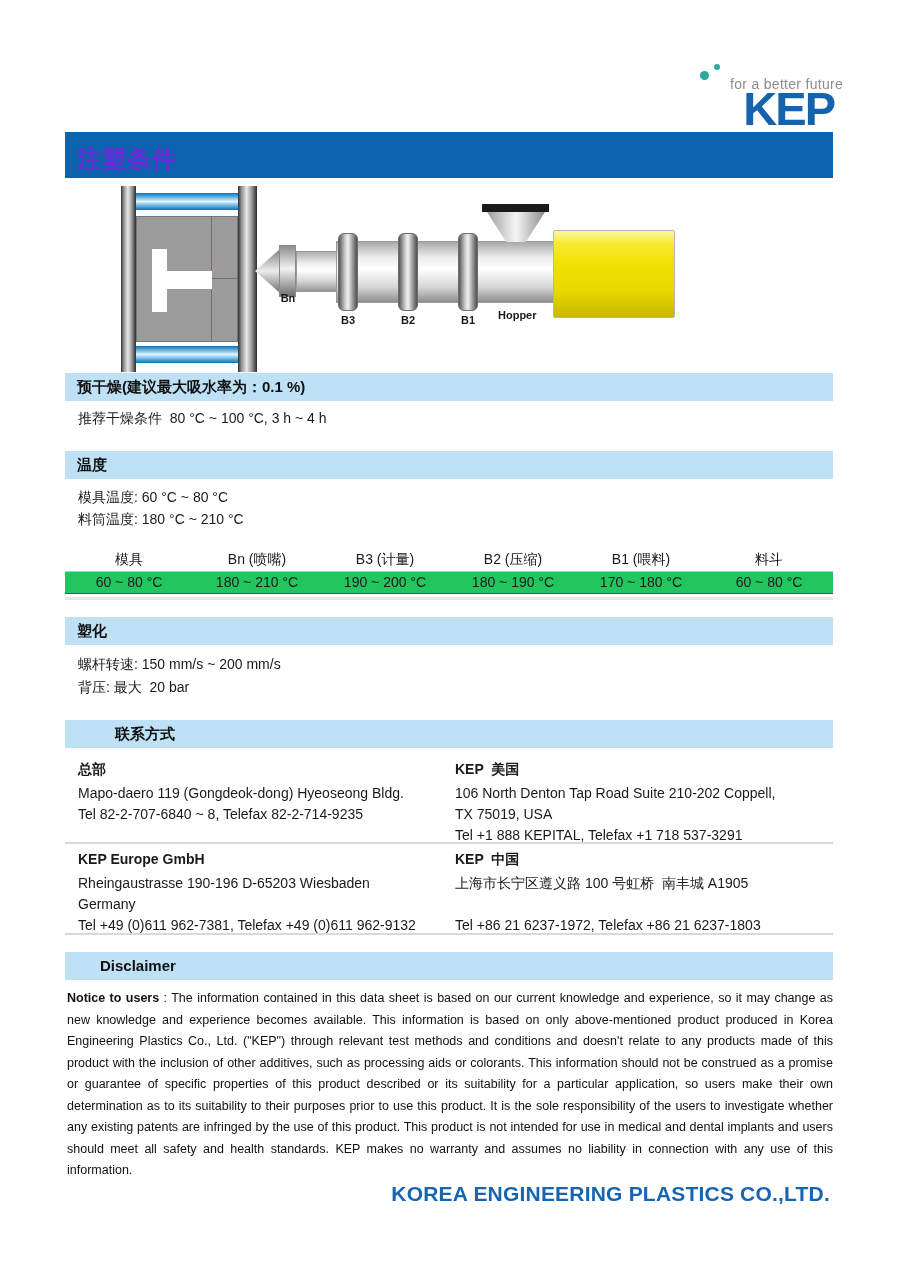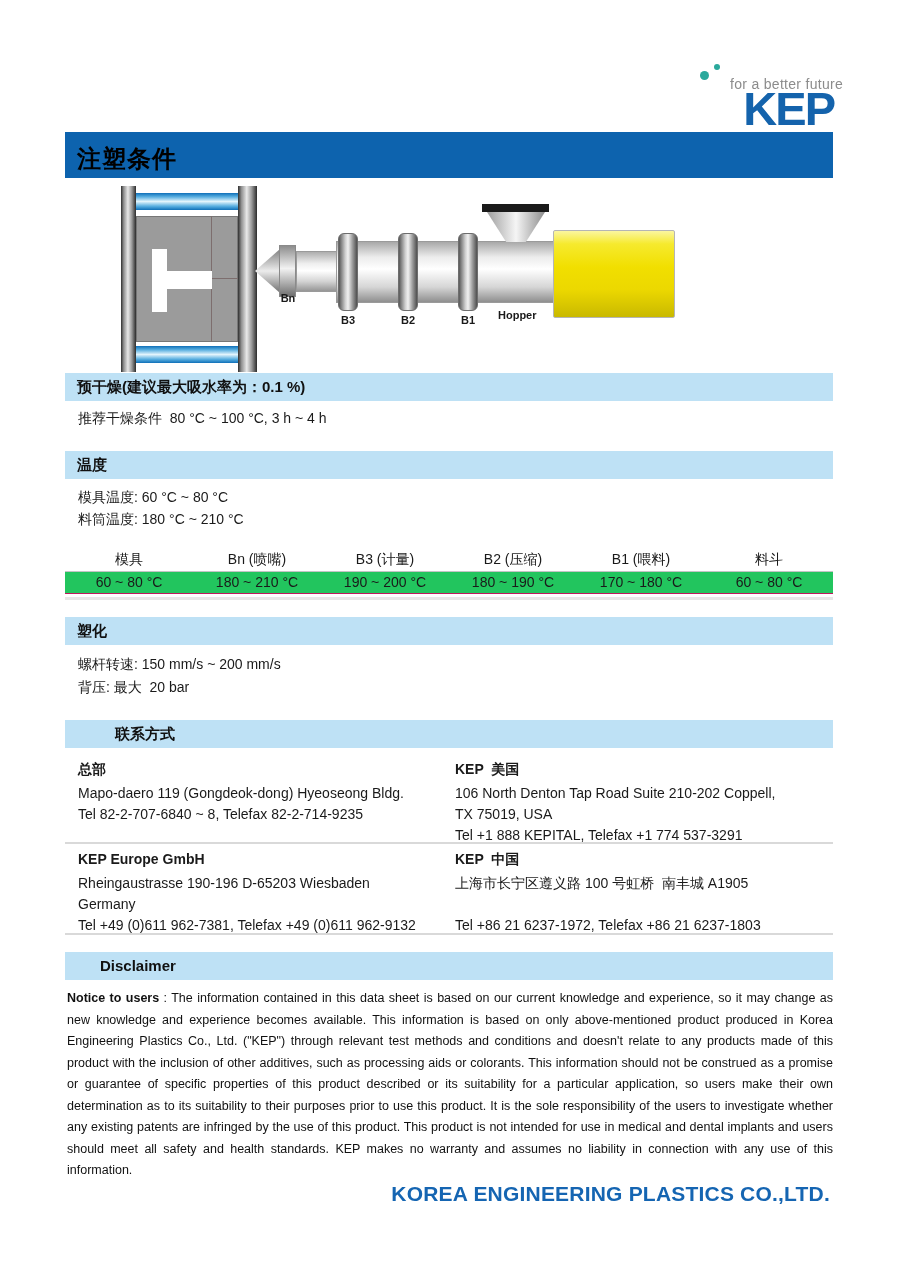--- a/index.html
+++ b/index.html
@@ -11,21 +11,21 @@
   .logo-dot1{left:700px;top:71px;width:9px;height:9px;border-radius:50%;background:#2aa99c;}
   .logo-dot2{left:714px;top:64px;width:6px;height:6px;border-radius:50%;background:#2aa99c;}
   .logo-circle{left:705px;top:81px;width:25px;height:25px;border-radius:50%;
 ved       background:conic-gradient(from 20deg,#b9b9b9 0 80deg,#55b43c 80deg 360deg);}
   .logo-tagline{left:730px;top:76px;font-size:14px;color:#8c8c8c;letter-spacing:.3px;white-space:nowrap;}
   .logo-brand{right:66px;top:86px;font-size:47px;font-weight:900;color:#1463ac;
        letter-spacing:-2px;line-height:46px;font-style:normal;}
 
   
   .header-bar{left:65px;top:132px;width:768px;height:46px;background:#0d63ae;}
-  .header-title{left:77px;top:143px;font-size:24px;font-weight:bold;color:#000000;letter-spacing:1px;}
+  .header-title{left:77px;top:143px;font-size:24px;font-weight:bold;color:#6d28d9;letter-spacing:1px;}
 
   
   .metal-v{background:linear-gradient(90deg,#2f2f2f 0%,#909090 18%,#e9e9e9 46%,#9a9a9a 72%,#2b2b2b 100%);}
   .col-left{left:121px;top:186px;width:15px;height:186px;}
   .col-right{left:238px;top:186px;width:19px;height:186px;}
   .cool{background:linear-gradient(180deg,#0f6fb8 0%,#57aee0 22%,#e2f4fc 50%,#57aee0 78%,#0f6fb8 100%);}
   .cool-top{left:136px;top:193px;width:102px;height:17px;}
   .cool-bottom{left:136px;top:346px;width:102px;height:17px;}
   .mold-block{left:136px;top:216px;width:102px;height:126px;background:#9b9b9b;border:1px solid #767676;box-sizing:border-box;}
   .seam-v{left:211px;top:216px;width:1px;height:126px;background:#7d6e6e;}
@@ -177,21 +177,21 @@
 
   <div class="abs cblock cb-0">
     <div class="cname">总部</div>
     <div class="cline">Mapo-daero 119 (Gongdeok-dong) Hyeoseong Bldg.</div>
     <div class="cline">Tel 82-2-707-6840 ~ 8, Telefax 82-2-714-9235</div>
   </div>
   <div class="abs cblock cb-1">
     <div class="cname">KEP  美国</div>
     <div class="cline">106 North Denton Tap Road Suite 210-202 Coppell,</div>
     <div class="cline">TX 75019, USA</div>
-    <div class="cline">Tel +1 888 KEPITAL, Telefax +1 774 537-3291</div>
+    <div class="cline">Tel +1 888 KEPITAL, Telefax +1 718 537-3291</div>
   </div>
   <div class="abs divider div-1"></div>
   <div class="abs cblock cb-2">
     <div class="cname">KEP Europe GmbH</div>
     <div class="cline">Rheingaustrasse 190-196 D-65203 Wiesbaden</div>
     <div class="cline">Germany</div>
     <div class="cline">Tel +49 (0)611 962-7381, Telefax +49 (0)611 962-9132</div>
   </div>
   <div class="abs cblock cb-3">
     <div class="cname">KEP  中国</div>

